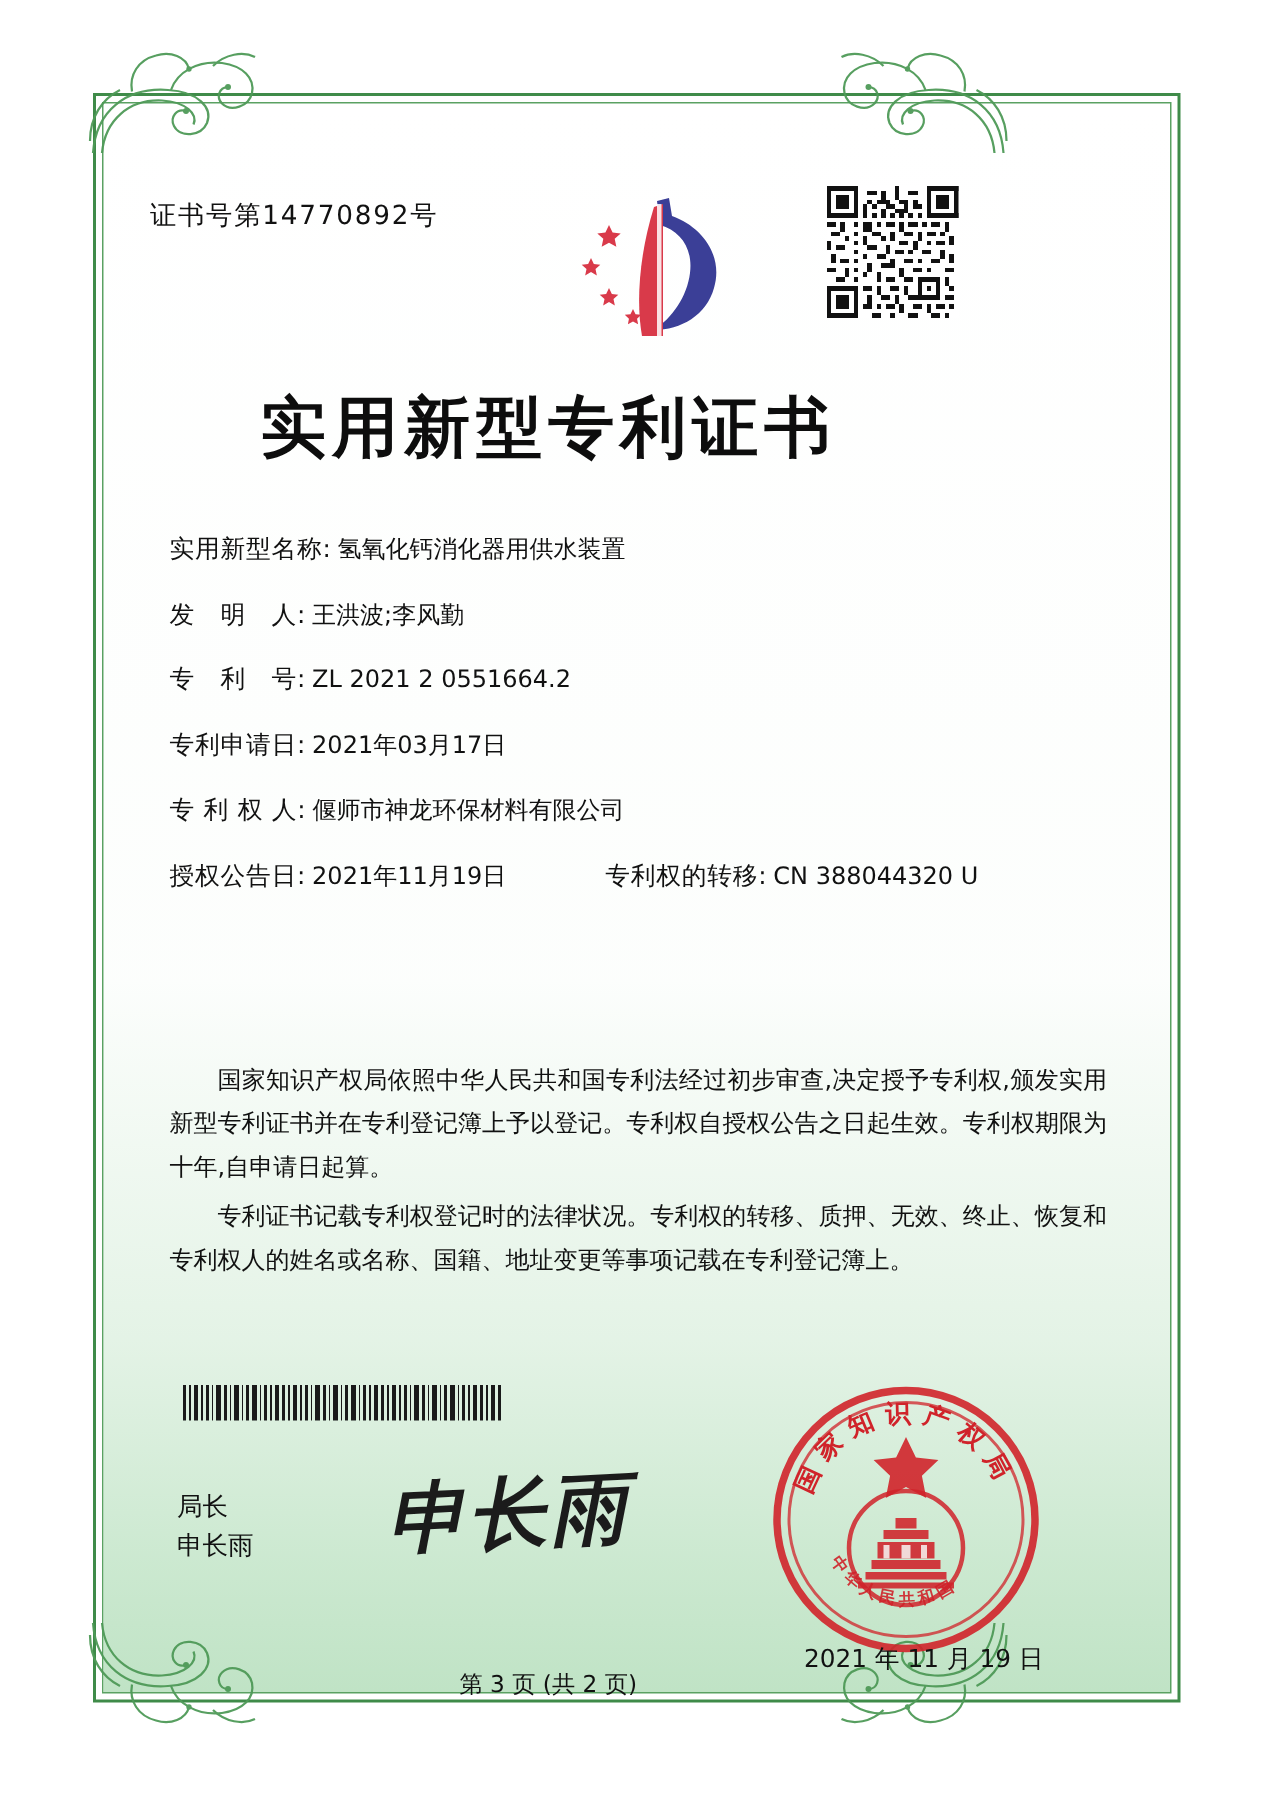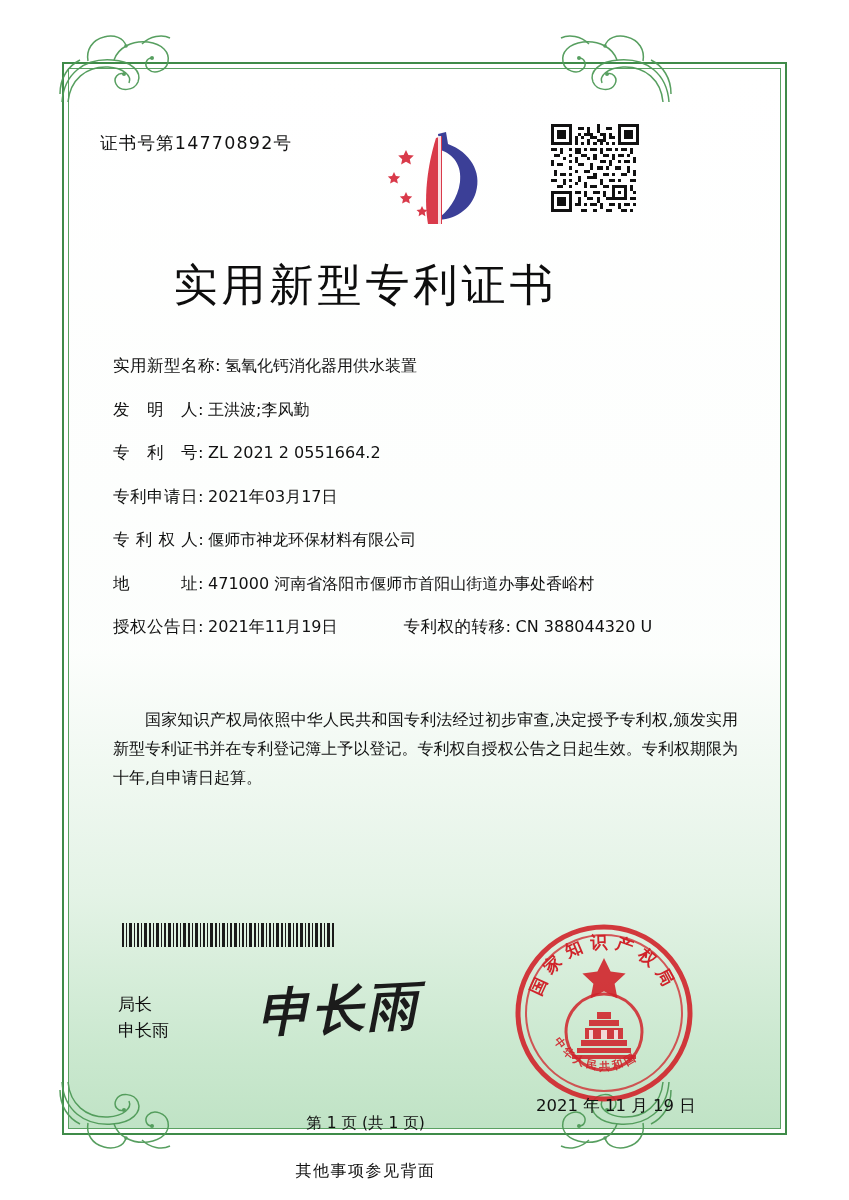--- a/index.html
+++ b/index.html
@@ -101,21 +101,21 @@
   }
 
   
   .cert-title {
     position: absolute;
     left: 0;
     right: 0;
     top: 256px;
     text-align: center;
     font-family: "DejaVu Sans", sans-serif;
-    font-weight: normal;
+    font-weight: bold;
     font-size: 44px;
     letter-spacing: 4px;
     color: #0d0d0d;
   }
 
   
   .fields {
     position: absolute;
     left: 113px;
     top: 355px;
@@ -497,37 +497,34 @@
     <div class="field-row">
       <span class="field-label">专利申请日:</span>
       <span class="field-value">2021年03月17日</span>
     </div>
 
     <div class="field-row">
       <span class="field-label">专 利 权 人:</span>
       <span class="field-value">偃师市神龙环保材料有限公司</span>
     </div>
 
-    <div class="field-row">
-      <span class="field-label">地　　　址:</span>
-      <span class="field-value">471000 河南省洛阳市偃师市首阳山街道办事处香峪村</span>
-    </div>
 
     <div class="field-row double">
       <span class="field-label">授权公告日:</span>
       <span class="field-value">2021年11月19日</span>
       <span class="field-gap"></span>
       <span class="field-label">专利权的转移:</span>
       <span class="field-value">CN 388044320 U</span>
     </div>
 
   </div>
 
   <div class="body-text">
     <p>国家知识产权局依照中华人民共和国专利法经过初步审查,决定授予专利权,颁发实用新型专利证书并在专利登记簿上予以登记。专利权自授权公告之日起生效。专利权期限为十年,自申请日起算。</p>
+    <p>专利证书记载专利权登记时的法律状况。专利权的转移、质押、无效、终止、恢复和专利权人的姓名或名称、国籍、地址变更等事项记载在专利登记簿上。</p>
   </div>
 
   <div class="barcode">
     <svg viewBox="0 0 212 24" width="212" height="24" shape-rendering="crispEdges" aria-hidden="true">
       <rect width="212" height="24" fill="#ffffff" opacity="0"></rect>
       <g fill="#1a1a1a">
         <rect x="0" y="0" width="2" height="24"></rect>
           <rect x="4" y="0" width="1" height="24"></rect>
         <rect x="7" y="0" width="3" height="24"></rect>
           <rect x="12" y="0" width="1" height="24"></rect>
@@ -620,16 +617,15 @@
         <textPath href="#arcTop" startOffset="8%">国家知识产权局</textPath>
       </text>
       <text font-family="DejaVu Sans, sans-serif" font-size="11" font-weight="bold" fill="#d0232a" letter-spacing="3" opacity="0.9">
         <textPath href="#arcBottom" startOffset="16%">中华人民共和国</textPath>
       </text>
     </svg>
   </div>
 
   <div class="seal-date">2021 年 11 月 19 日</div>
 
-  <div class="page-num">第 1 页 (共 1 页)</div>
-  <div class="footer-note">其他事项参见背面</div>
+  <div class="page-num">第 3 页 (共 2 页)</div>
 
 </div>
 
 </body></html>

